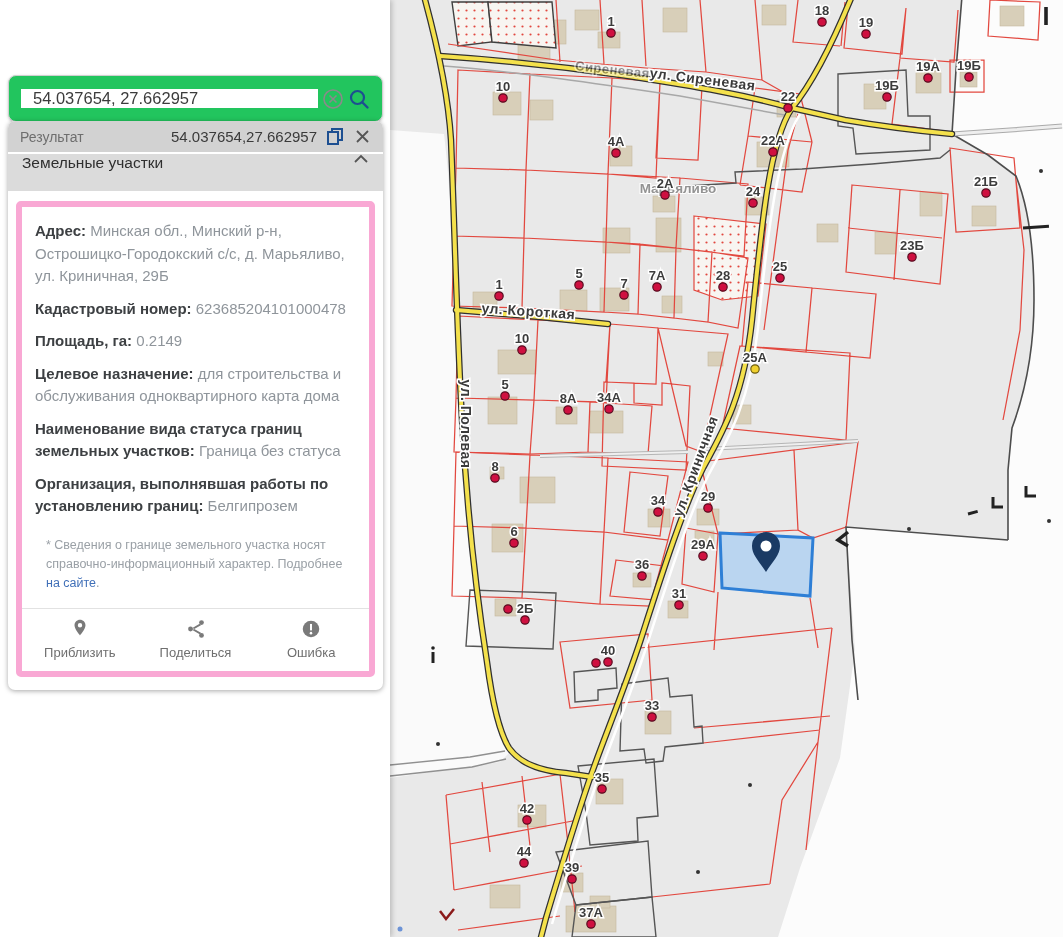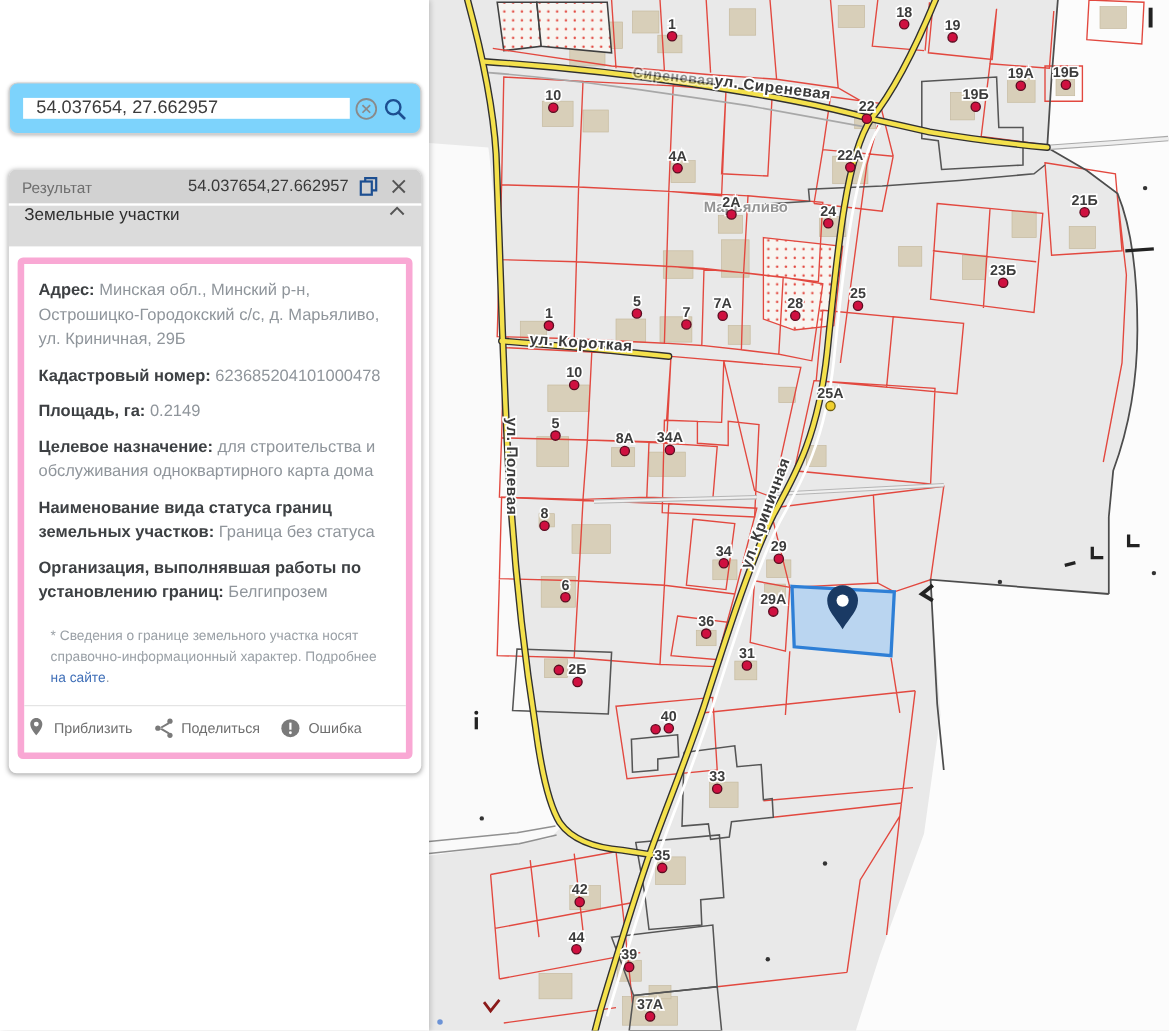--- a/index.html
+++ b/index.html
@@ -29,43 +29,43 @@
     stroke:#fff;stroke-width:2.2;paint-order:stroke;opacity:.95}
 
   
   .sidebar{position:absolute;left:0;top:0;width:390px;height:937px;background:#fff;z-index:3;
     box-shadow:2px 0 5px rgba(0,0,0,.2)}
   .hdr{height:63px;background:var(--header-bg);display:flex;align-items:center;
     justify-content:space-between;padding:0 13px}
   .hdr h1{color:#fff;font-size:17.5px;font-weight:bold;letter-spacing:.2px}
   .back-btn{width:38px;height:38px;border-radius:50%;border:2px solid #fff;background:transparent;
     display:flex;align-items:center;justify-content:center;cursor:pointer;flex:none}
-  .search{position:absolute;left:8px;right:7px;top:75px;height:47px;background:#7dd3fc;
+  .search{position:absolute;left:8px;right:7px;top:75px;height:47px;background:#22c55e;
     border:1px solid #cfcfcf;border-radius:8px;box-shadow:0 1px 3px rgba(0,0,0,.22);
     display:flex;align-items:center;padding:0 12px;gap:4px;z-index:4}
   .search input{flex:1;border:none;outline:none;font-size:16.5px;color:#3c3c3c;padding-left:12px;
     font-family:"Liberation Sans",sans-serif}
   .icon-btn{background:none;border:none;cursor:pointer;display:flex;align-items:center;justify-content:center;padding:0}
 
-  .panel{position:absolute;left:8px;right:7px;top:154px;background:#fff;border-radius:7px;
+  .panel{position:absolute;left:8px;right:7px;top:121px;background:#fff;border-radius:7px;
     box-shadow:0 1px 5px rgba(0,0,0,.35);padding-bottom:4px;z-index:4}
   .panel-head{height:31px;background:var(--panel-gray);border-radius:7px 7px 0 0;display:flex;
     align-items:center;padding:0 12px;gap:9px}
   .panel-head .rlabel{color:#6e6e6e;font-size:14px;flex:1}
   .panel-head .coords{color:#3a3a3a;font-size:15px}
   .section-row{height:39px;background:var(--section-gray);border-top:2px solid #fff;display:flex;
     align-items:flex-start;justify-content:space-between;padding:0 14px}
   .section-row .stitle{color:#2f2f2f;font-size:15.5px}
   .card{margin:10px 8px 9px;border:6px solid #f9a8d4;border-radius:5px;padding:13px 13px 0}
   .card p.field{margin:0 0 10px;font-size:15px;line-height:1.5;color:#8f959b}
   .card .lbl{color:#3d4043;font-weight:700}
   .note{font-size:12.5px;color:#9aa0a6;line-height:1.55;margin:18px 11px 14px}
   .note a{color:var(--link);text-decoration:none;cursor:pointer}
   .actions{border-top:1px solid #e2e2e2;display:flex;margin:0 -13px;padding:9px 0 11px}
-  .action{flex:1;display:flex;align-items:center;gap:5px;color:#6f6f6f;
+  .action{flex:1;display:flex;flex-direction:column;align-items:center;gap:5px;color:#6f6f6f;
     font-size:13px;background:none;border:none;cursor:pointer;font-family:"Liberation Sans",sans-serif}
 </style>
 </head>
 <body>
 
 <div id="app">
 
   <div class="map">
     <svg width="673" height="937" viewBox="390 0 673 937">
       <defs>

